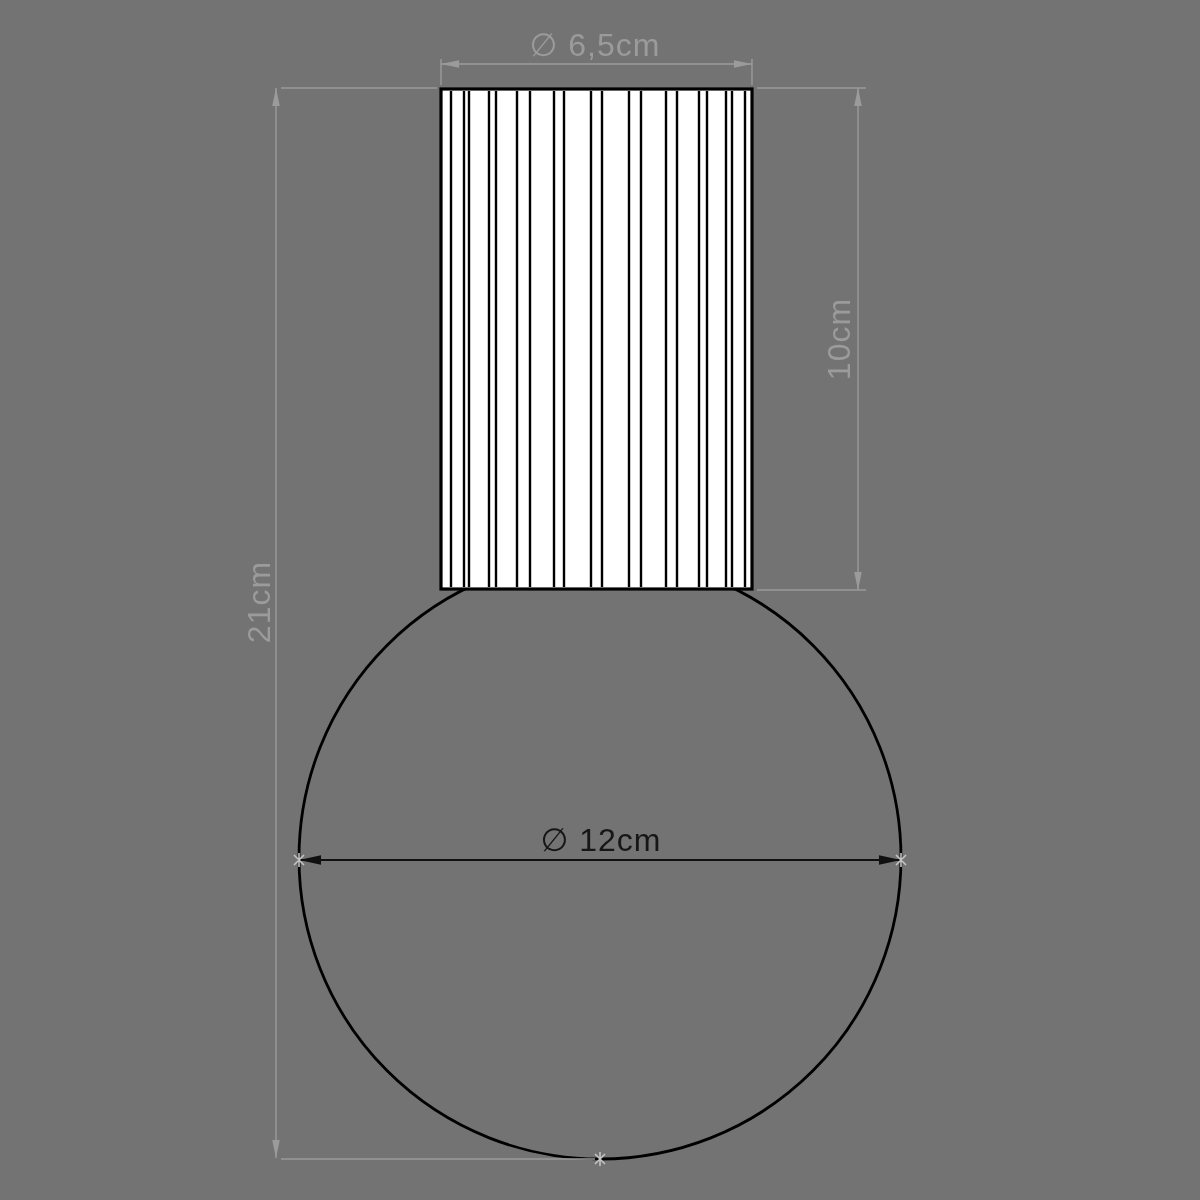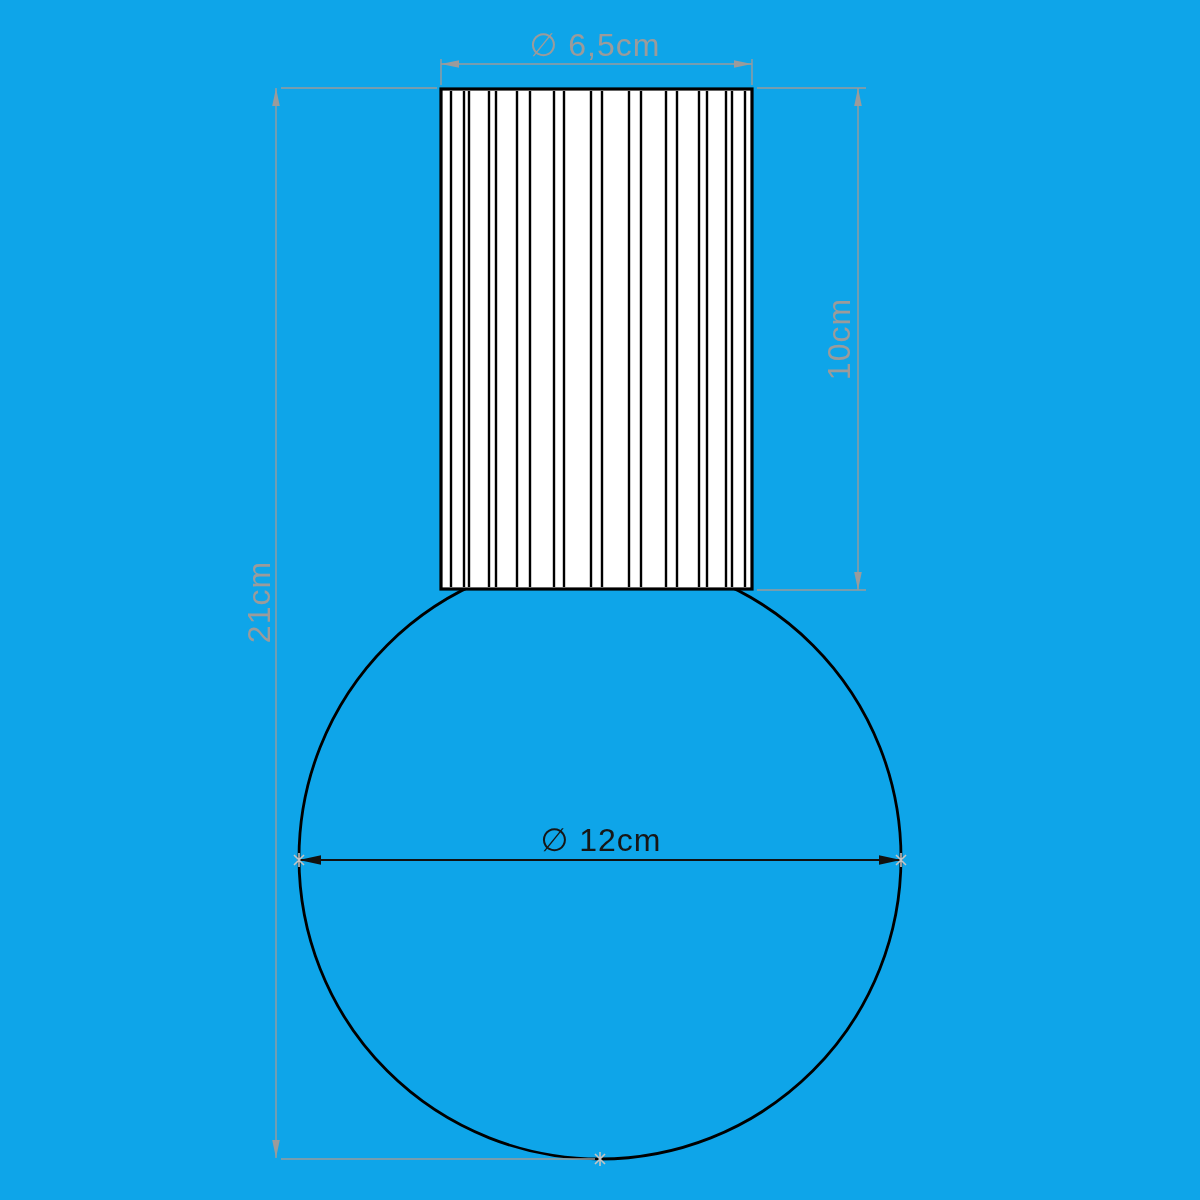--- a/index.html
+++ b/index.html
@@ -4,21 +4,21 @@
 <style>
   html, body {
     margin: 0;
     padding: 0;
     background: #ffffff;
   }
   .stage {
     position: relative;
     width: 1200px;
     height: 1200px;
-    background: #0ea5e9;
+    background: #737373;
     overflow: hidden;
     font-family: "Liberation Sans", sans-serif;
   }
   svg text {
     font-family: "Liberation Sans", sans-serif;
     letter-spacing: 1px;
   }
   .dim-text {
     font-size: 32px;
     fill: #9b9b9b;

